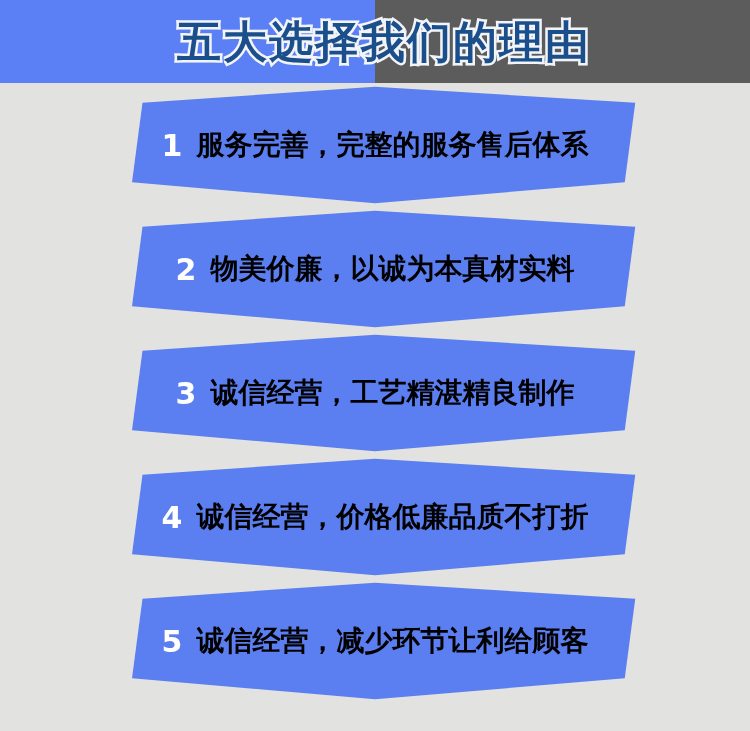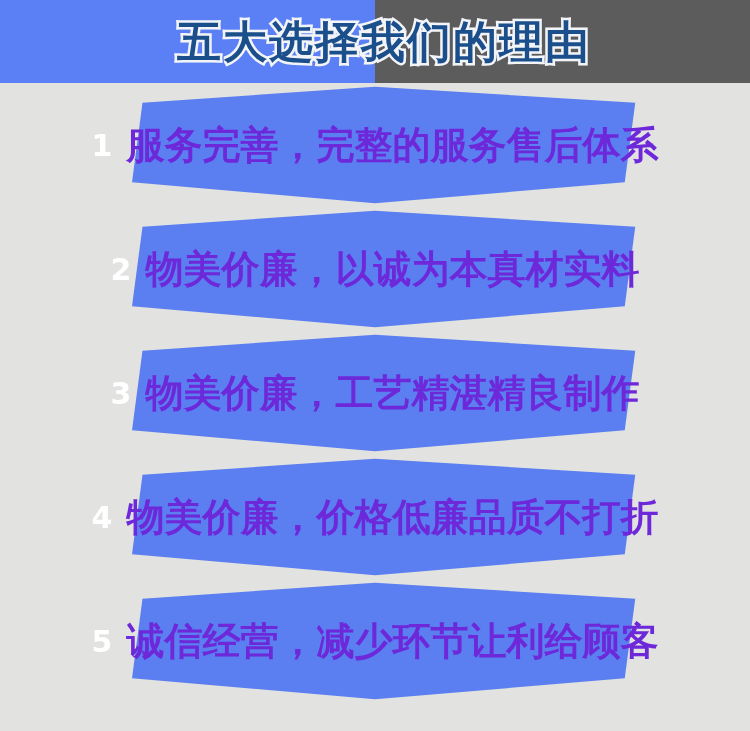--- a/index.html
+++ b/index.html
@@ -109,23 +109,23 @@
     white-space: nowrap;
     pointer-events: none;
   }
   .banner-index {
     font-size: 30px;
     font-weight: bold;
     color: #ffffff;
     margin-right: 14px;
   }
   .banner-label {
-    font-size: 38px;
+    font-size: 28px;
     font-weight: bold;
-    color: #6d28d9;
+    color: #000000;
   }
 </style>
 </head>
 <body>
 
 <div id="header-bar">
   <div id="header-blue-block"></div>
   <div id="header-title">五大选择我们的理由</div>
 </div>
 
@@ -144,29 +144,29 @@
     <div class="banner-text">
       <span class="banner-index">2</span>
       <span class="banner-label">物美价廉，以诚为本真材实料</span>
     </div>
   </div>
 
   <div class="banner-row" style="top:248px;">
     <div class="banner-shape"></div>
     <div class="banner-text">
       <span class="banner-index">3</span>
-      <span class="banner-label">物美价廉，工艺精湛精良制作</span>
+      <span class="banner-label">诚信经营，工艺精湛精良制作</span>
     </div>
   </div>
 
   <div class="banner-row" style="top:372px;">
     <div class="banner-shape"></div>
     <div class="banner-text">
       <span class="banner-index">4</span>
-      <span class="banner-label">物美价廉，价格低廉品质不打折</span>
+      <span class="banner-label">诚信经营，价格低廉品质不打折</span>
     </div>
   </div>
 
   <div class="banner-row" style="top:496px;">
     <div class="banner-shape"></div>
     <div class="banner-text">
       <span class="banner-index">5</span>
       <span class="banner-label">诚信经营，减少环节让利给顾客</span>
     </div>
   </div>

